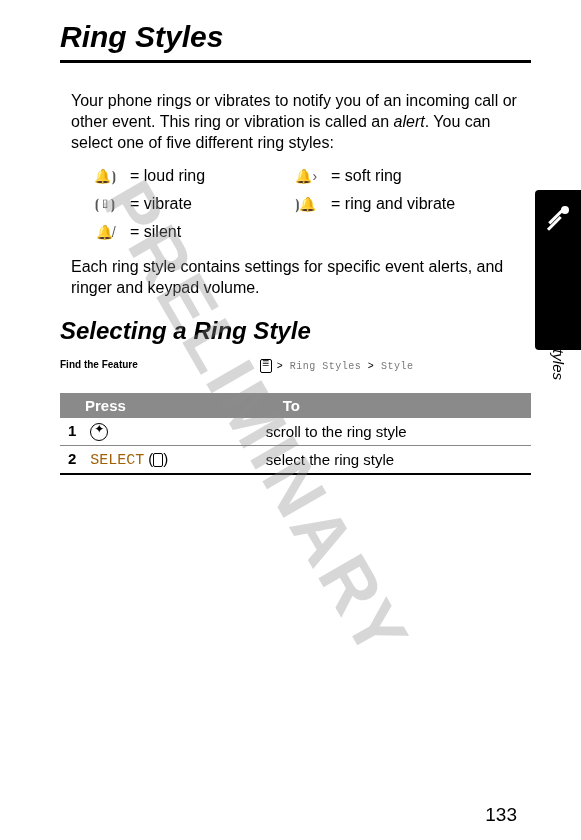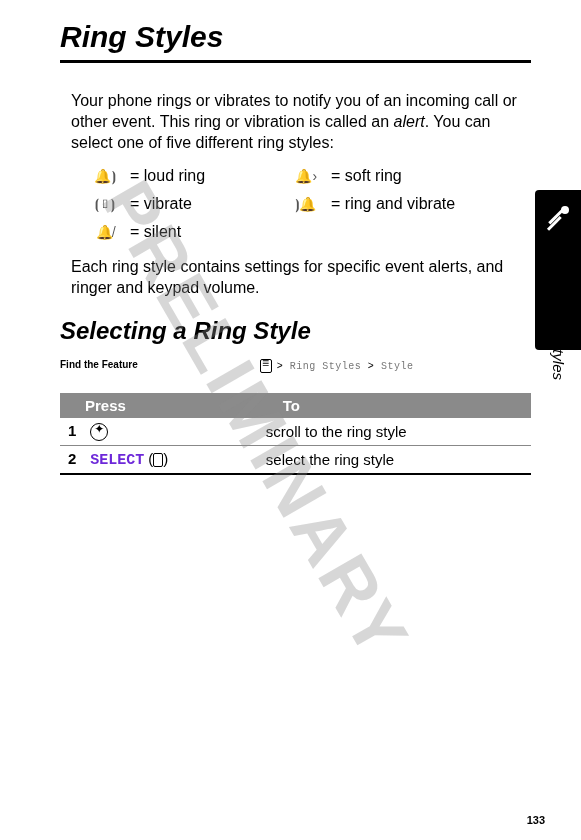--- a/index.html
+++ b/index.html
@@ -99,21 +99,21 @@
     padding: 4px 25px;
     font-weight: bold;
   }
   table.steps td {
     padding: 4px 8px;
     border-bottom: 1px solid #888;
   }
   table.steps tbody tr:last-child td { border-bottom: 2px solid #000; border-top:1px solid #000;}
   table.steps tbody tr:first-child td { border-bottom:1px solid #888; }
   .step-num { font-weight: bold; width:18px; display:inline-block;}
-  .step-key { color:#6d28d9; font-family:"Courier New", monospace; font-weight:bold;}
+  .step-key { color:#a16207; font-family:"Courier New", monospace; font-weight:normal;}
   .nav-icon {
     display:inline-block;
     width:18px;height:18px;
     border:1.2px solid #000;
     border-radius:50%;
     position:relative;
     vertical-align:middle;
   }
   .nav-icon::before {
     content:"✦";
@@ -145,23 +145,23 @@
     top:380px;
     transform: rotate(90deg);
     transform-origin: right top;
     font-style: italic;
     font-size:15px;
     white-space:nowrap;
   }
   .page-num {
     position:absolute;
     bottom:14px;
-    right:36px;
-    font-weight:bold;
-    font-size:11px;
+    right:64px;
+    font-weight:normal;
+    font-size:19px;
   }
 </style>
 </head>
 <body>
 
 <div class="watermark">PRELIMINARY</div>
 
 <div class="page">
 
   <h1 class="title">Ring Styles</h1>

